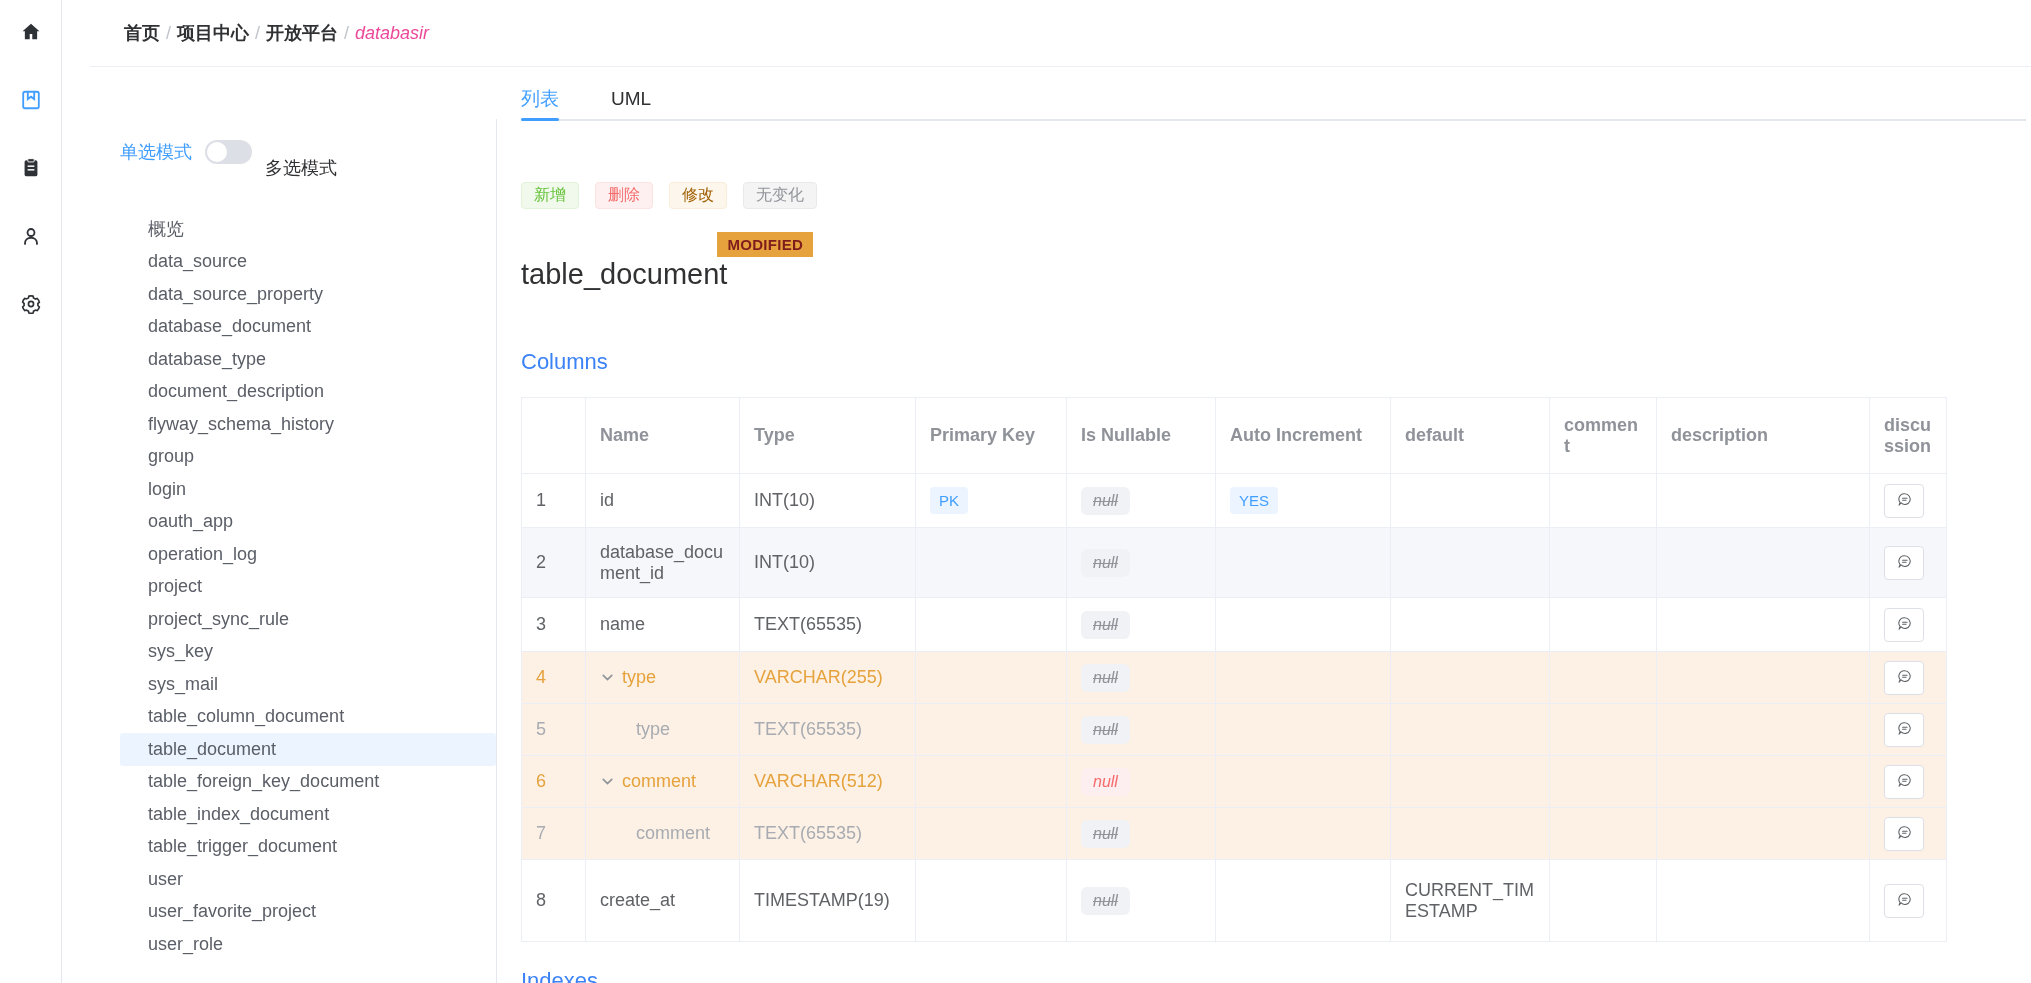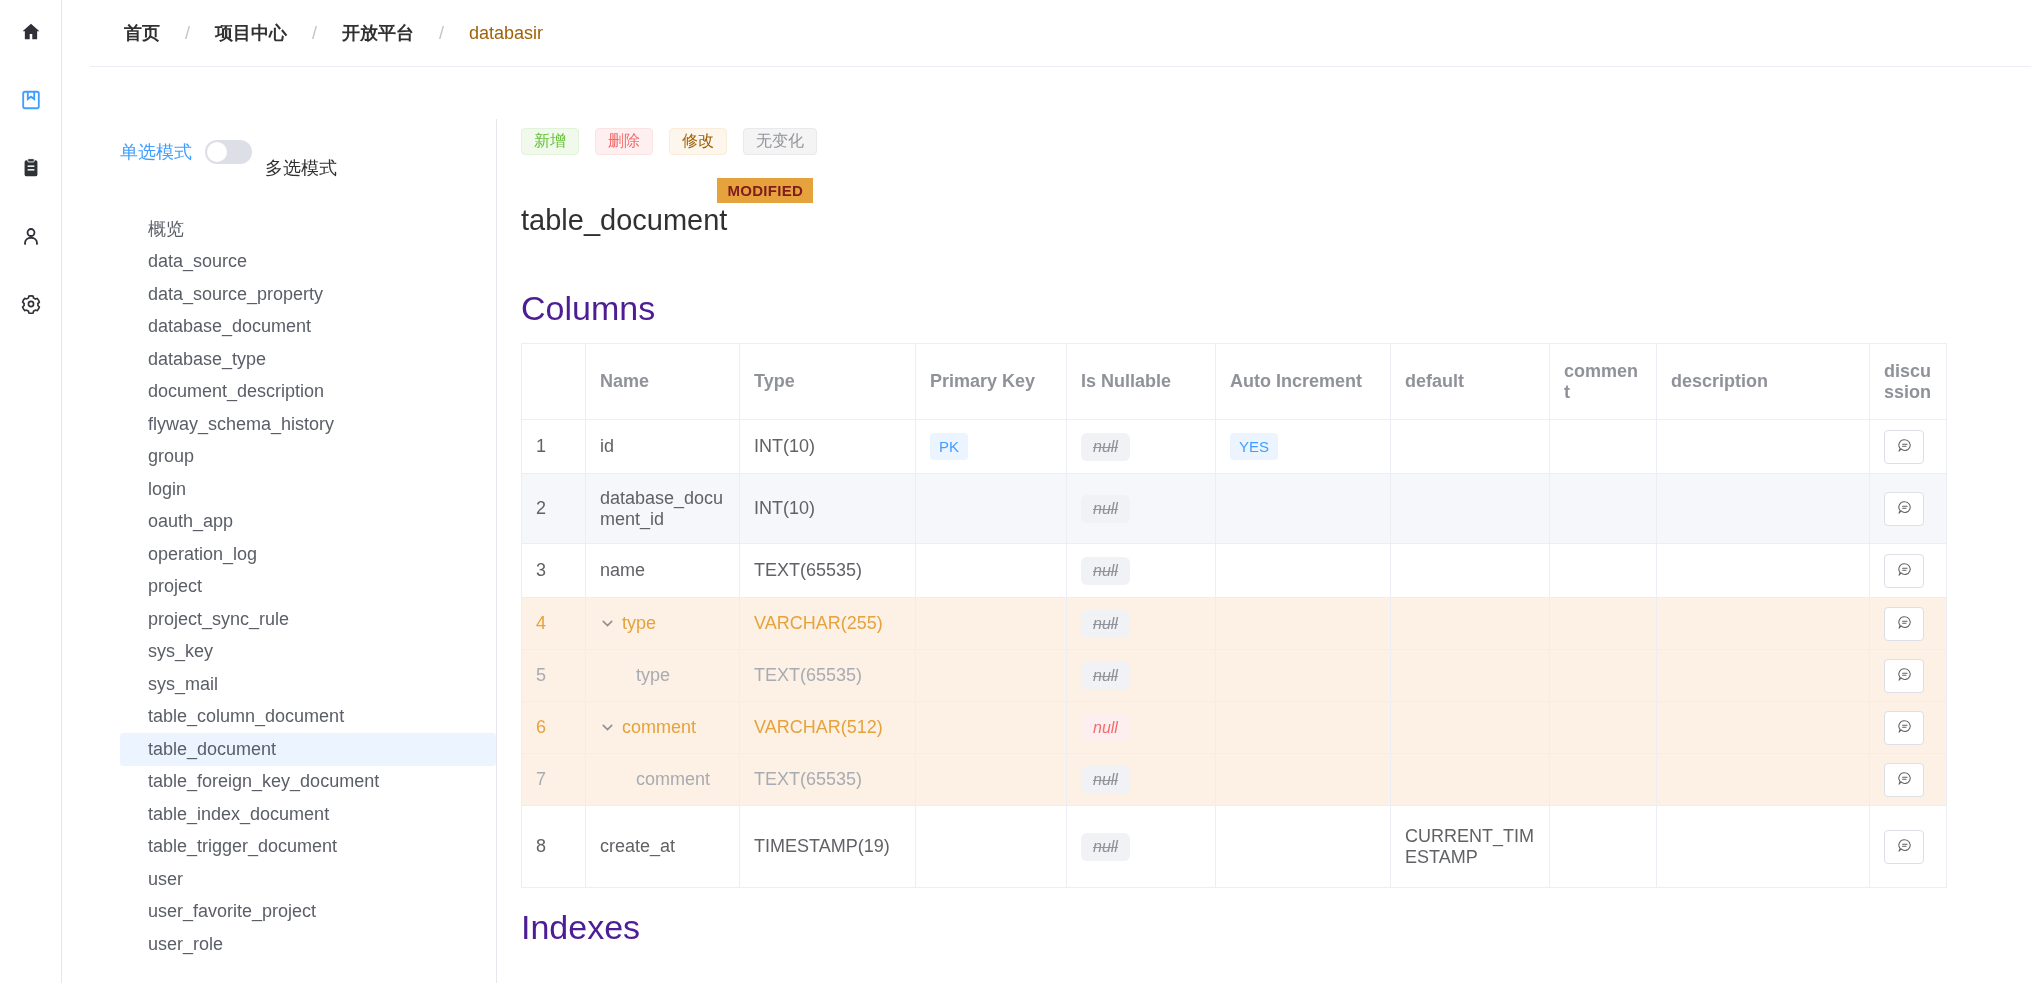--- a/index.html
+++ b/index.html
@@ -12,23 +12,23 @@
   
   .rail {
     position: absolute; left: 0; top: 0; width: 62px; height: 983px;
     border-right: 1px solid #e4e7ed; background: #fff;
     display: flex; flex-direction: column; align-items: center; padding-top: 20px;
   }
   .rail .ric { width: 24px; height: 24px; margin-bottom: 44px; display: flex; align-items: center; justify-content: center; cursor: pointer; }
   
   .topbar { position: absolute; left: 62px; top: 0; right: 0; height: 67px; background: #fff; }
   .topbar::after { content: ""; position: absolute; left: 28px; right: 0; bottom: 0; height: 1px; background: #ebeef5; }
-  .breadcrumb { position: absolute; left: 62px; top: 21px; display: flex; align-items: center; gap: 25px; font-size: 18px; }
+  .breadcrumb { position: absolute; left: 62px; top: 21px; display: flex; align-items: center; gap: 6px; font-size: 18px; }
   .bc-item { font-weight: bold; color: #303133; cursor: pointer; }
-  .bc-item.current { font-weight: normal; color: #a16207; cursor: default; }
+  .bc-item.current { font-weight: normal; color: #ec4899; cursor: default; font-style: italic; }
   .bc-sep { color: #c0c4cc; font-weight: normal; }
   
   .sidebar { position: absolute; left: 62px; top: 67px; width: 434px; bottom: 0; padding-top: 57px; background: #fff; }
   .side-divider { position: absolute; left: 496px; top: 119px; bottom: 0; width: 1px; background: #e4e7ed; }
   .mode-row { margin-left: 58px; display: flex; align-items: center; gap: 13px; font-size: 18px; }
   .mode-left { color: #409eff; cursor: pointer; }
   .mode-right { color: #303133; cursor: pointer; margin-top: 32px; }
   .switch { width: 47px; height: 24px; border-radius: 12px; background: #dcdfe6; position: relative; cursor: pointer; }
   .switch::after { content: ""; position: absolute; left: 2px; top: 2px; width: 20px; height: 20px; border-radius: 50%; background: #fff; }
   .table-list { margin: 33px 0 0 58px; width: 376px; list-style: none; }
@@ -39,21 +39,21 @@
   .tabs { margin-top: 20px; width: 1505px; border-bottom: 2px solid #e4e7ed; display: flex; }
   .tab { padding-bottom: 9px; margin-right: 52px; font-size: 19px; line-height: 23px; color: #303133; position: relative; cursor: pointer; }
   .tab.active { color: #409eff; }
   .tab.active::after { content: ""; position: absolute; left: 0; right: 0; bottom: -2px; height: 3px; border-radius: 2px; background: #409eff; }
   .legend { margin-top: 61px; display: flex; gap: 16px; }
   .legend-tag { height: 27px; padding: 8px 12px; display: inline-flex; align-items: center; font-size: 16px; border-radius: 4px; border: 1px solid transparent; }
   .title-wrap { margin-top: 46px; display: inline-block; position: relative; }
   .page-title { font-size: 29px; line-height: 38px; font-weight: 500; color: #303133; }
   .mod-badge { position: absolute; top: -23px; left: calc(100% - 10px); background: #e6a23c; color: #7f1d1d;
     font-size: 15px; font-weight: bold; padding: 4px 10px; border-radius: 0; white-space: nowrap; letter-spacing: .3px; }
-  .section-heading { font-size: 34px; line-height: 34px; font-weight: 400; color: #4c1d95; }
+  .section-heading { font-size: 22px; line-height: 34px; font-weight: 400; color: #3b82f6; }
   .heading-columns { margin-top: 52px; }
   .heading-indexes { margin-top: 22px; }
   
   table.cols { margin-top: 18px; border-collapse: collapse; table-layout: fixed; width: 1425px; background: #fff; font-size: 18px; color: #606266; border-radius: 21px; }
   table.cols th, table.cols td { border: 1px solid #ebeef5; padding: 8px 14px; vertical-align: middle; text-align: left; }
   table.cols th { height: 76px; font-weight: bold; color: #8f9399; word-break: break-word; overflow-wrap: anywhere; background: #fff; }
   tbody tr:nth-child(1) { height: 54px; }
   tbody tr:nth-child(2) { height: 70px; }
   tbody tr:nth-child(3) { height: 54px; }
   tbody tr:nth-child(4), tbody tr:nth-child(5), tbody tr:nth-child(6), tbody tr:nth-child(7) { height: 52px; }
@@ -152,20 +152,24 @@
       <li>table_index_document</li>
       <li>table_trigger_document</li>
       <li>user</li>
       <li>user_favorite_project</li>
       <li>user_role</li>
     </ul>
 </nav>
 <div class="side-divider"></div>
 
 <main class="content">
+  <div class="tabs" id="tabs">
+      <div class="tab active">列表</div>
+      <div class="tab">UML</div>
+    </div>
 
   <div class="legend" id="legend">
       <span class="legend-tag" style="color: rgb(103, 194, 58); background: rgb(240, 249, 235); border-color: rgb(225, 243, 216);">新增</span>
       <span class="legend-tag" style="color: rgb(245, 108, 108); background: rgb(254, 240, 240); border-color: rgb(253, 226, 226);">删除</span>
       <span class="legend-tag" style="color: #a16207; background: rgb(253, 246, 236); border-color: rgb(250, 236, 216);">修改</span>
       <span class="legend-tag" style="color: rgb(144, 147, 153); background: rgb(244, 244, 245); border-color: rgb(233, 233, 235);">无变化</span>
     </div>
 
   <div class="title-wrap">
     <span class="mod-badge">MODIFIED</span>

